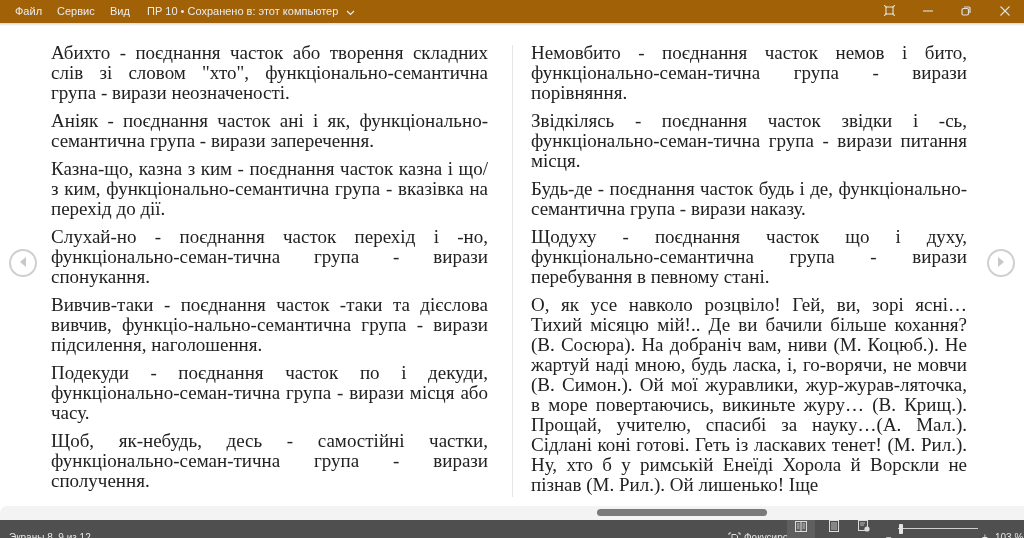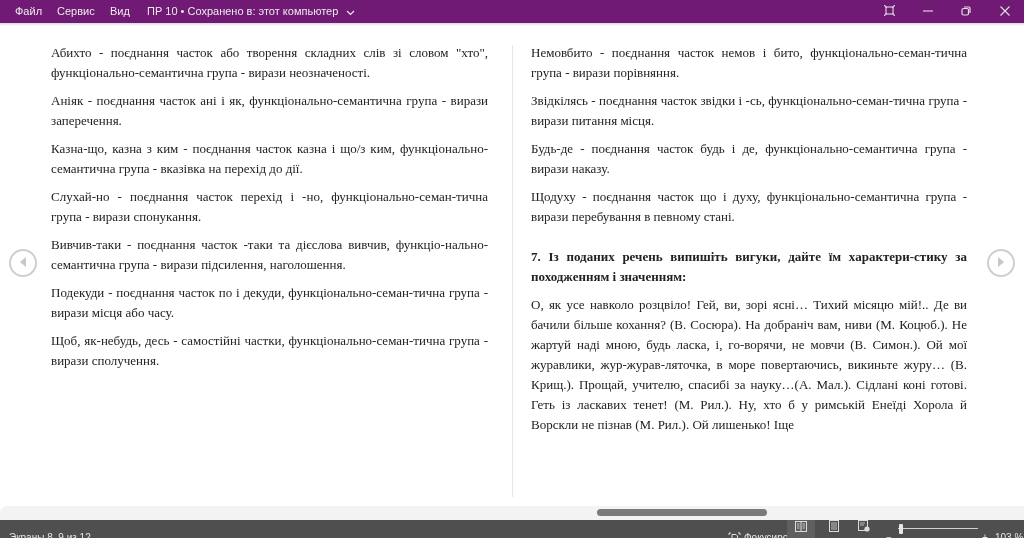--- a/index.html
+++ b/index.html
@@ -1,23 +1,23 @@
 <!DOCTYPE html>
 <html><head>
 <meta charset="utf-8">
 <style>
   html, body { margin:0; padding:0; }
   body { width:1024px; height:538px; overflow:hidden; background:#ffffff; position:relative; font-family:"Liberation Sans", sans-serif; }
-  .titlebar { position:absolute; left:0; top:0; width:1024px; height:23px; background:#701a75; color:#ececec; font-size:11px; }
+  .titlebar { position:absolute; left:0; top:0; width:1024px; height:23px; background:#a16207; color:#ececec; font-size:11px; }
   .titlebar .menu { position:absolute; top:0; height:23px; line-height:23px; }
   .titlebar .doc-title { position:absolute; left:147px; top:0; height:29px; line-height:23px; }
   .titlebar .chev { display:inline-block; margin-left:5px; vertical-align:middle; }
   .win-btn { position:absolute; top:0; width:36px; height:23px; display:flex; align-items:center; justify-content:center; }
   .shadow { position:absolute; left:0; top:23px; width:1024px; height:3px; background:linear-gradient(#d8d8d8,#ffffff); }
-  .page-col { position:absolute; top:43px; font-family:"Liberation Serif", serif; font-size:13px; color:#222; line-height:20px; text-align:justify; }
+  .page-col { position:absolute; top:43px; font-family:"Liberation Serif", serif; font-size:19px; color:#222; line-height:20px; text-align:justify; }
   .page-col p { margin:0 0 8px 0; }
   .page-col.left { left:51px; width:437px; }
   .page-col.right { left:531px; width:436px; }
   .heading { font-weight:bold; margin-top:20px !important; }
   .bold-para { font-weight:normal; }
   .divider { position:absolute; left:512px; top:45px; width:1px; height:452px; background:#e6e6e6; }
   .nav-btn { position:absolute; top:249px; width:28px; height:28px; border:2px solid #cfcfcf; border-radius:50%; box-sizing:border-box; display:flex; align-items:center; justify-content:center; }
   .hscroll-track { position:absolute; left:0; top:506px; width:1024px; height:14px; background:#f3f3f3; border-top-left-radius:7px; }
   .hscroll-thumb { position:absolute; left:597px; top:509px; width:170px; height:7px; background:#7a7a7a; border-radius:4px; }
   .statusbar { position:absolute; left:0; top:520px; width:1024px; height:18px; background:#4f4f4f; color:#e6e6e6; font-size:10px; line-height:18px; }
@@ -85,21 +85,20 @@
   <p>Щоб, як-небудь, десь - самостійні частки, функціонально-семан-тична група - вирази сполучення.</p>
 </div>
 
 <div class="divider"></div>
 
 <div class="page-col right">
   <p>Немовбито - поєднання часток немов і бито, функціонально-семан-тична група - вирази порівняння.</p>
   <p>Звідкілясь - поєднання часток звідки і -сь, функціонально-семан-тична група - вирази питання місця.</p>
   <p>Будь-де - поєднання часток будь і де, функціонально-семантична група - вирази наказу.</p>
   <p>Щодуху - поєднання часток що і духу, функціонально-семантична група - вирази перебування в певному стані.</p>
-  <p class="heading" style="margin-top:28px">7. Із поданих  речень випишіть вигуки, дайте їм характери-стику за походженням і значенням:</p>
   <p class="bold-para">О, як усе навколо розцвіло! Гей, ви, зорі ясні… Тихий місяцю мій!.. Де ви бачили більше кохання? (В. Сосюра). На добраніч вам, ниви (М. Коцюб.). Не жартуй наді мною, будь ласка, і, го-ворячи, не мовчи (В. Симон.). Ой мої журавлики, жур-журав-ляточка, в море повертаючись, викиньте журу… (В. Крищ.). Прощай, учителю, спасибі за науку…(А. Мал.). Сідлані коні готові. Геть із ласкавих тенет! (М. Рил.). Ну, хто б у римській Енеїді Хорола й Ворскли не пізнав (М. Рил.). Ой лишенько! Іще</p>
 </div>
 
 <div class="nav-btn" style="left:9px">
   <span>
     <svg width="10" height="12" viewBox="0 0 10 12">
         <path d="M8 1 L2 6 L8 11 Z" fill="#c8c8c8"></path>
       </svg>
   </span>
 </div>

